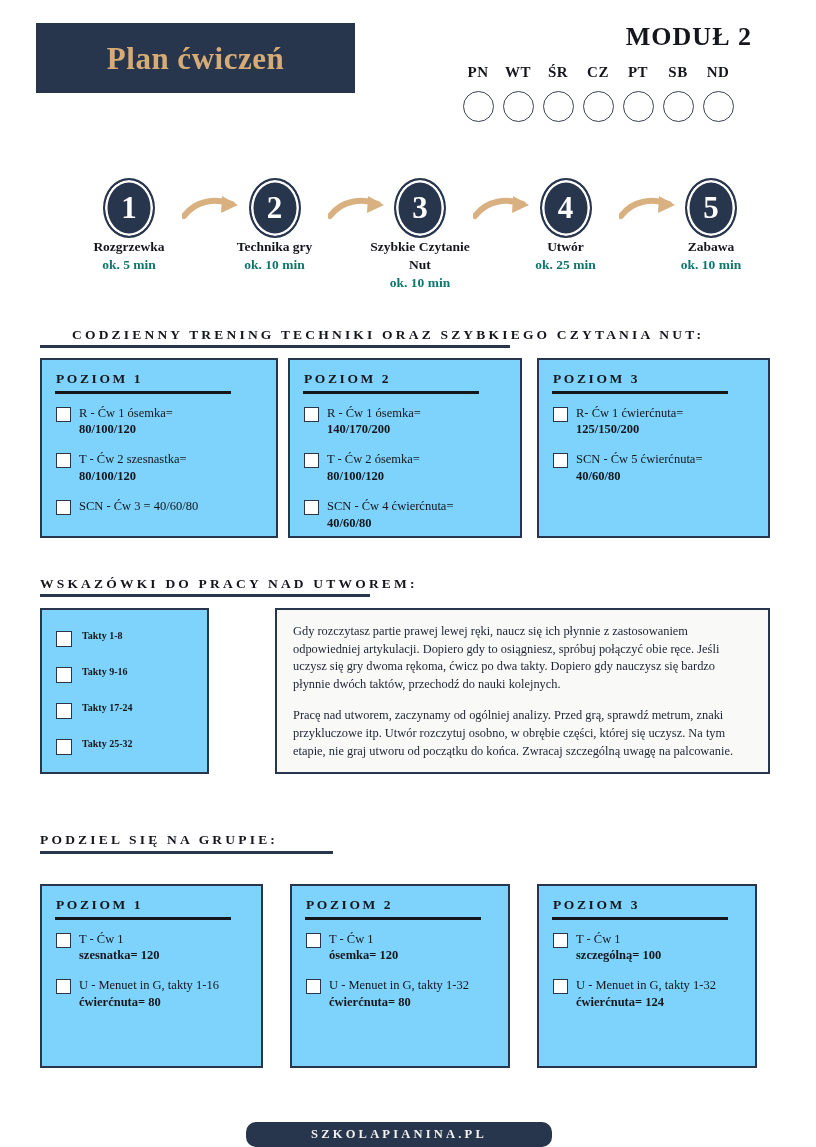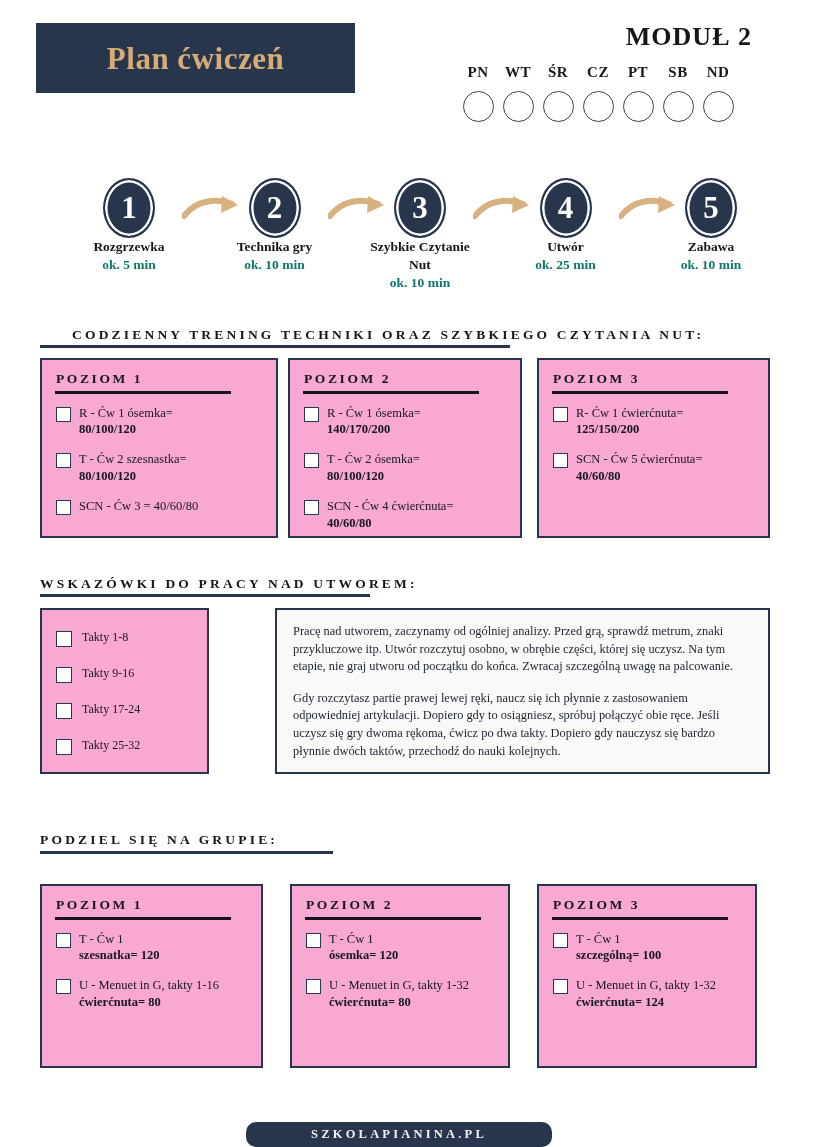--- a/index.html
+++ b/index.html
@@ -141,21 +141,21 @@
   .section-rule {
     position: absolute;
     height: 2.5px;
     background: #27354d;
   }
 
   
   .card {
     position: absolute;
     border: 2.5px solid #27354d;
-    background: #f9a8d4;
+    background: #7dd3fc;
     box-sizing: border-box;
   }
   .card-title {
     font-size: 13.5px;
     font-weight: bold;
     letter-spacing: 2.6px;
     color: #14161c;
     margin: 11px 0 0 14px;
   }
   .card-underline {
@@ -184,21 +184,21 @@
   }
   .check-text {
     font-size: 12.5px;
     line-height: 1.35;
     color: #14161c;
   }
   .check-text b { font-weight: bold; }
 
   
   #takty-card .check-item { margin-bottom: 18px; }
-  #takty-card .check-text { font-size: 12px; }
+  #takty-card .check-text { font-size: 10px; font-weight: bold; }
   #takty-card .checkbox { width: 16px; height: 16px; margin-right: 10px; }
 
   
   #tips-panel {
     position: absolute;
     left: 275px;
     top: 608px;
     width: 495px;
     height: 166px;
     border: 2.5px solid #27354d;
@@ -421,22 +421,22 @@
       <span class="check-text">Takty 17-24</span>
     </div>
     <div class="check-item">
       <span class="checkbox"></span>
       <span class="check-text">Takty 25-32</span>
     </div>
   </div>
 </div>
 
 <div id="tips-panel">
+  <p class="tips-para">Gdy rozczytasz partie prawej lewej ręki, naucz się ich płynnie z zastosowaniem odpowiedniej artykulacji. Dopiero gdy to osiągniesz, spróbuj połączyć obie ręce. Jeśli uczysz się gry dwoma rękoma, ćwicz po dwa takty. Dopiero gdy nauczysz się bardzo płynnie dwóch taktów, przechodź do nauki kolejnych.</p>
   <p class="tips-para">Pracę nad utworem, zaczynamy od ogólniej analizy. Przed grą, sprawdź metrum, znaki przykluczowe itp. Utwór rozczytuj osobno, w obrębie części, której się uczysz. Na tym etapie, nie graj utworu od początku do końca. Zwracaj szczególną uwagę na palcowanie.</p>
-  <p class="tips-para">Gdy rozczytasz partie prawej lewej ręki, naucz się ich płynnie z zastosowaniem odpowiedniej artykulacji. Dopiero gdy to osiągniesz, spróbuj połączyć obie ręce. Jeśli uczysz się gry dwoma rękoma, ćwicz po dwa takty. Dopiero gdy nauczysz się bardzo płynnie dwóch taktów, przechodź do nauki kolejnych.</p>
 </div>
 
 <div class="section-heading" style="left:40px; top:832px;">PODZIEL SIĘ NA GRUPIE:</div>
 <div class="section-rule" style="left:40px; top:851px; width:293px;"></div>
 
 <div class="card" id="group-card-1" style="left:40px; top:884px; width:223px; height:184px;">
   <div class="card-title">POZIOM 1</div>
   <div class="card-underline" style="width:176px;"></div>
   <div class="card-items">
     <div class="check-item">

